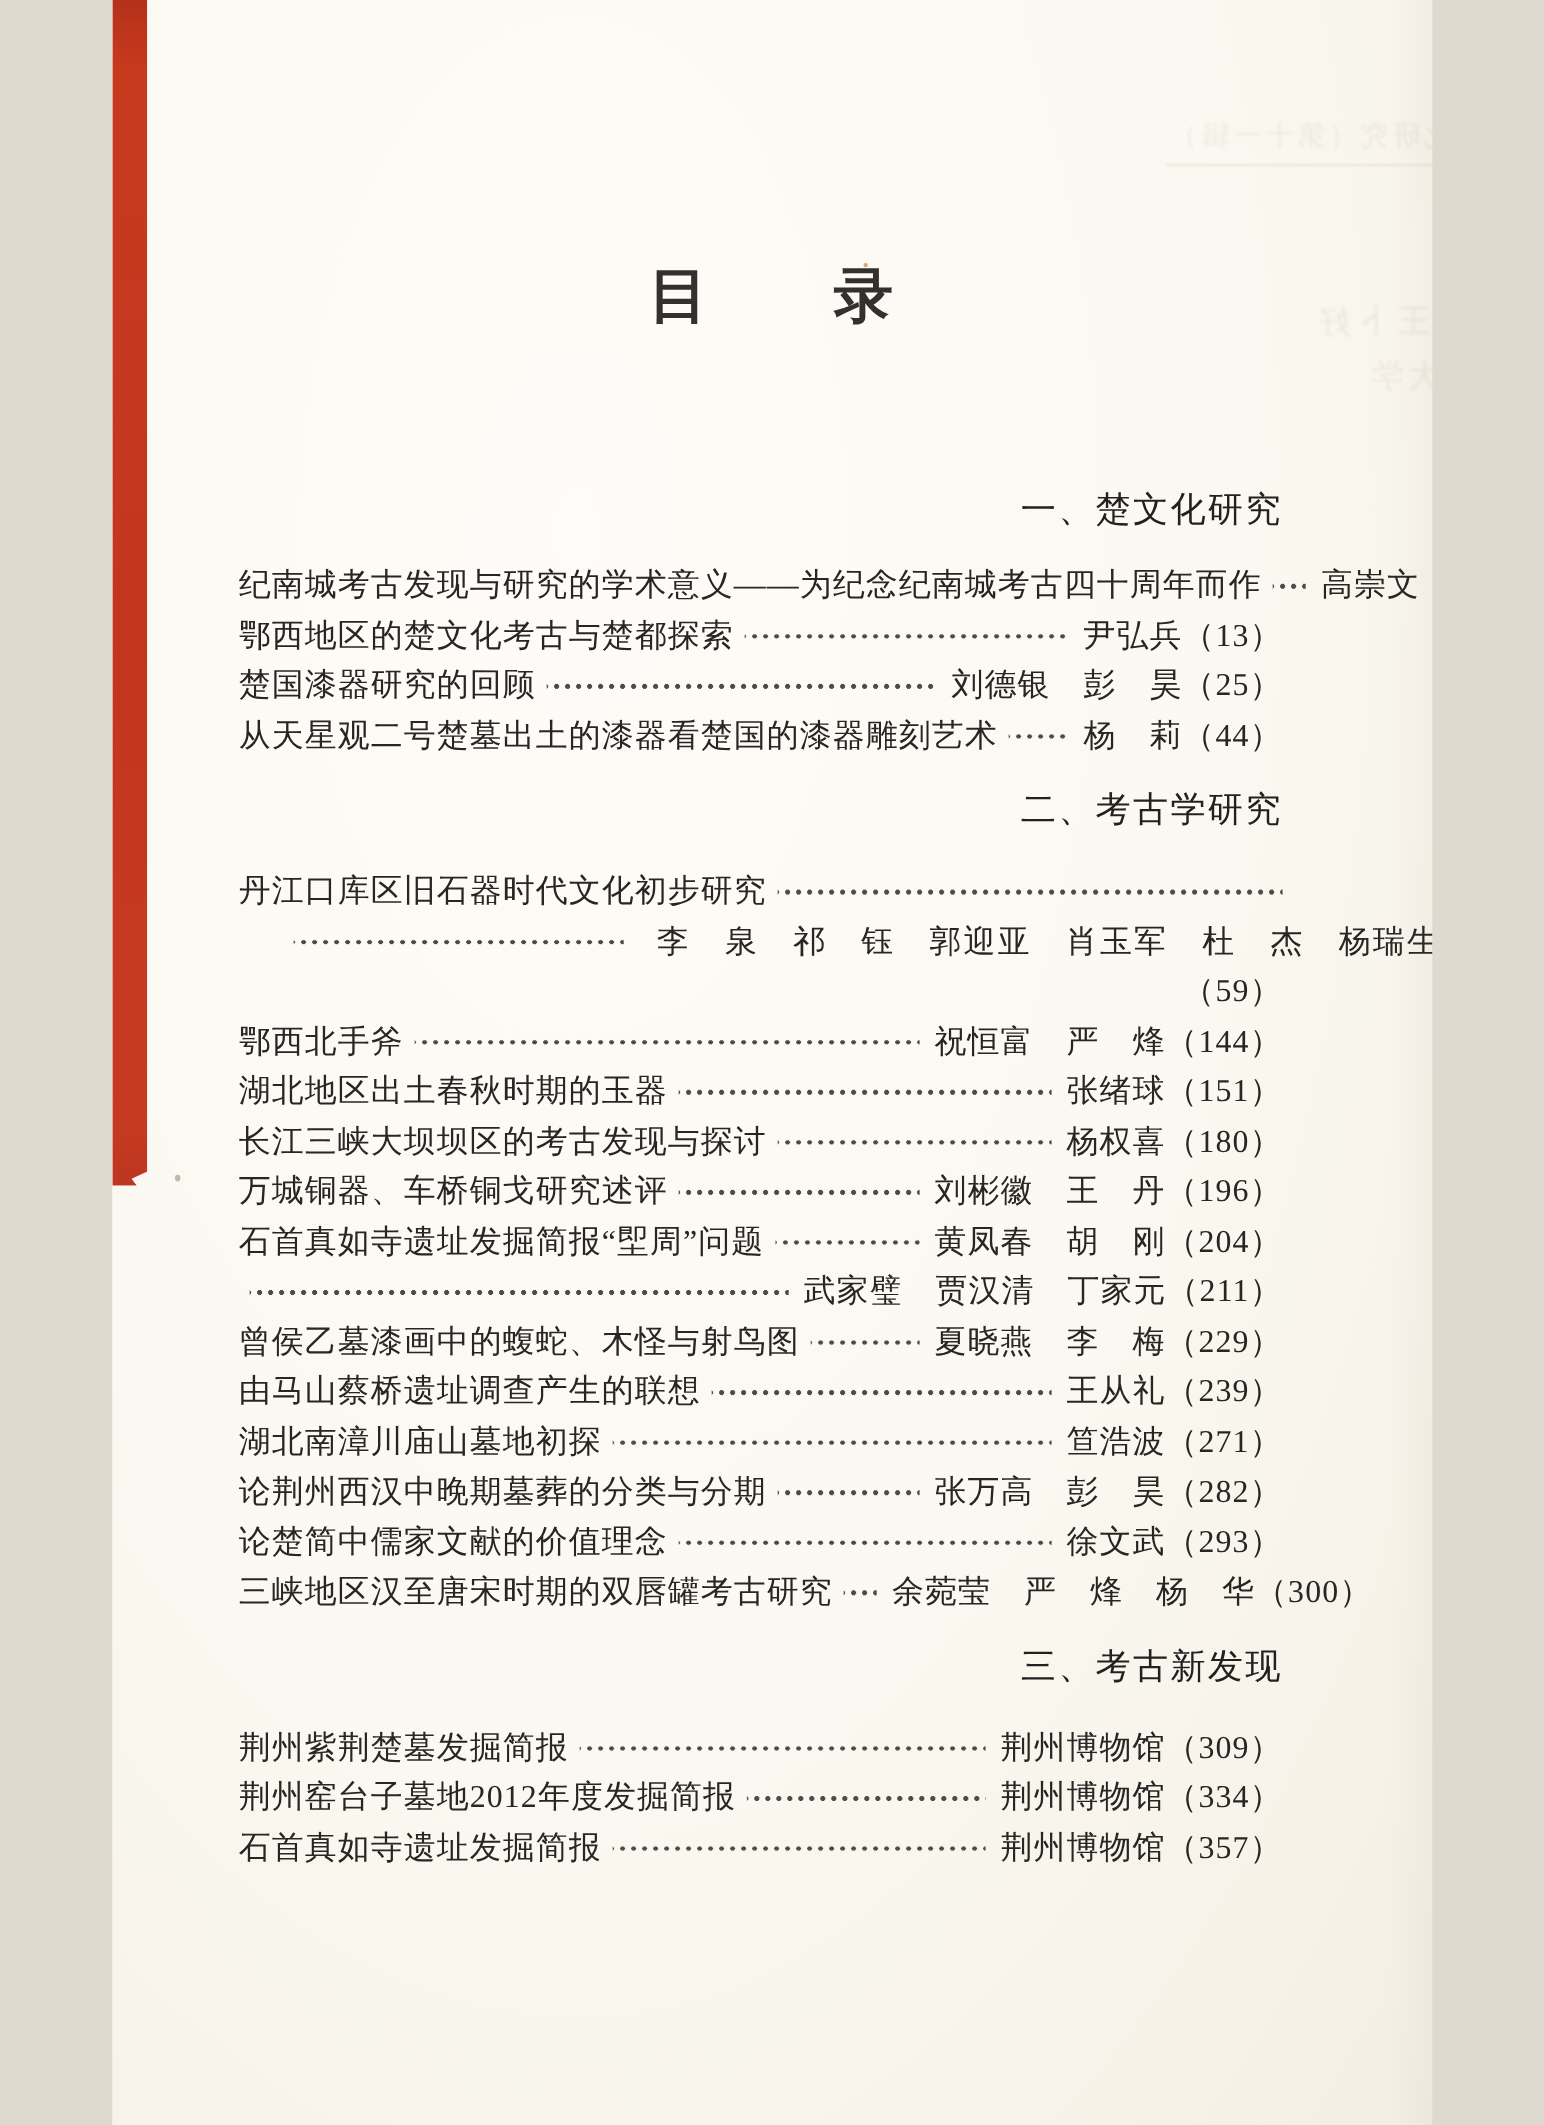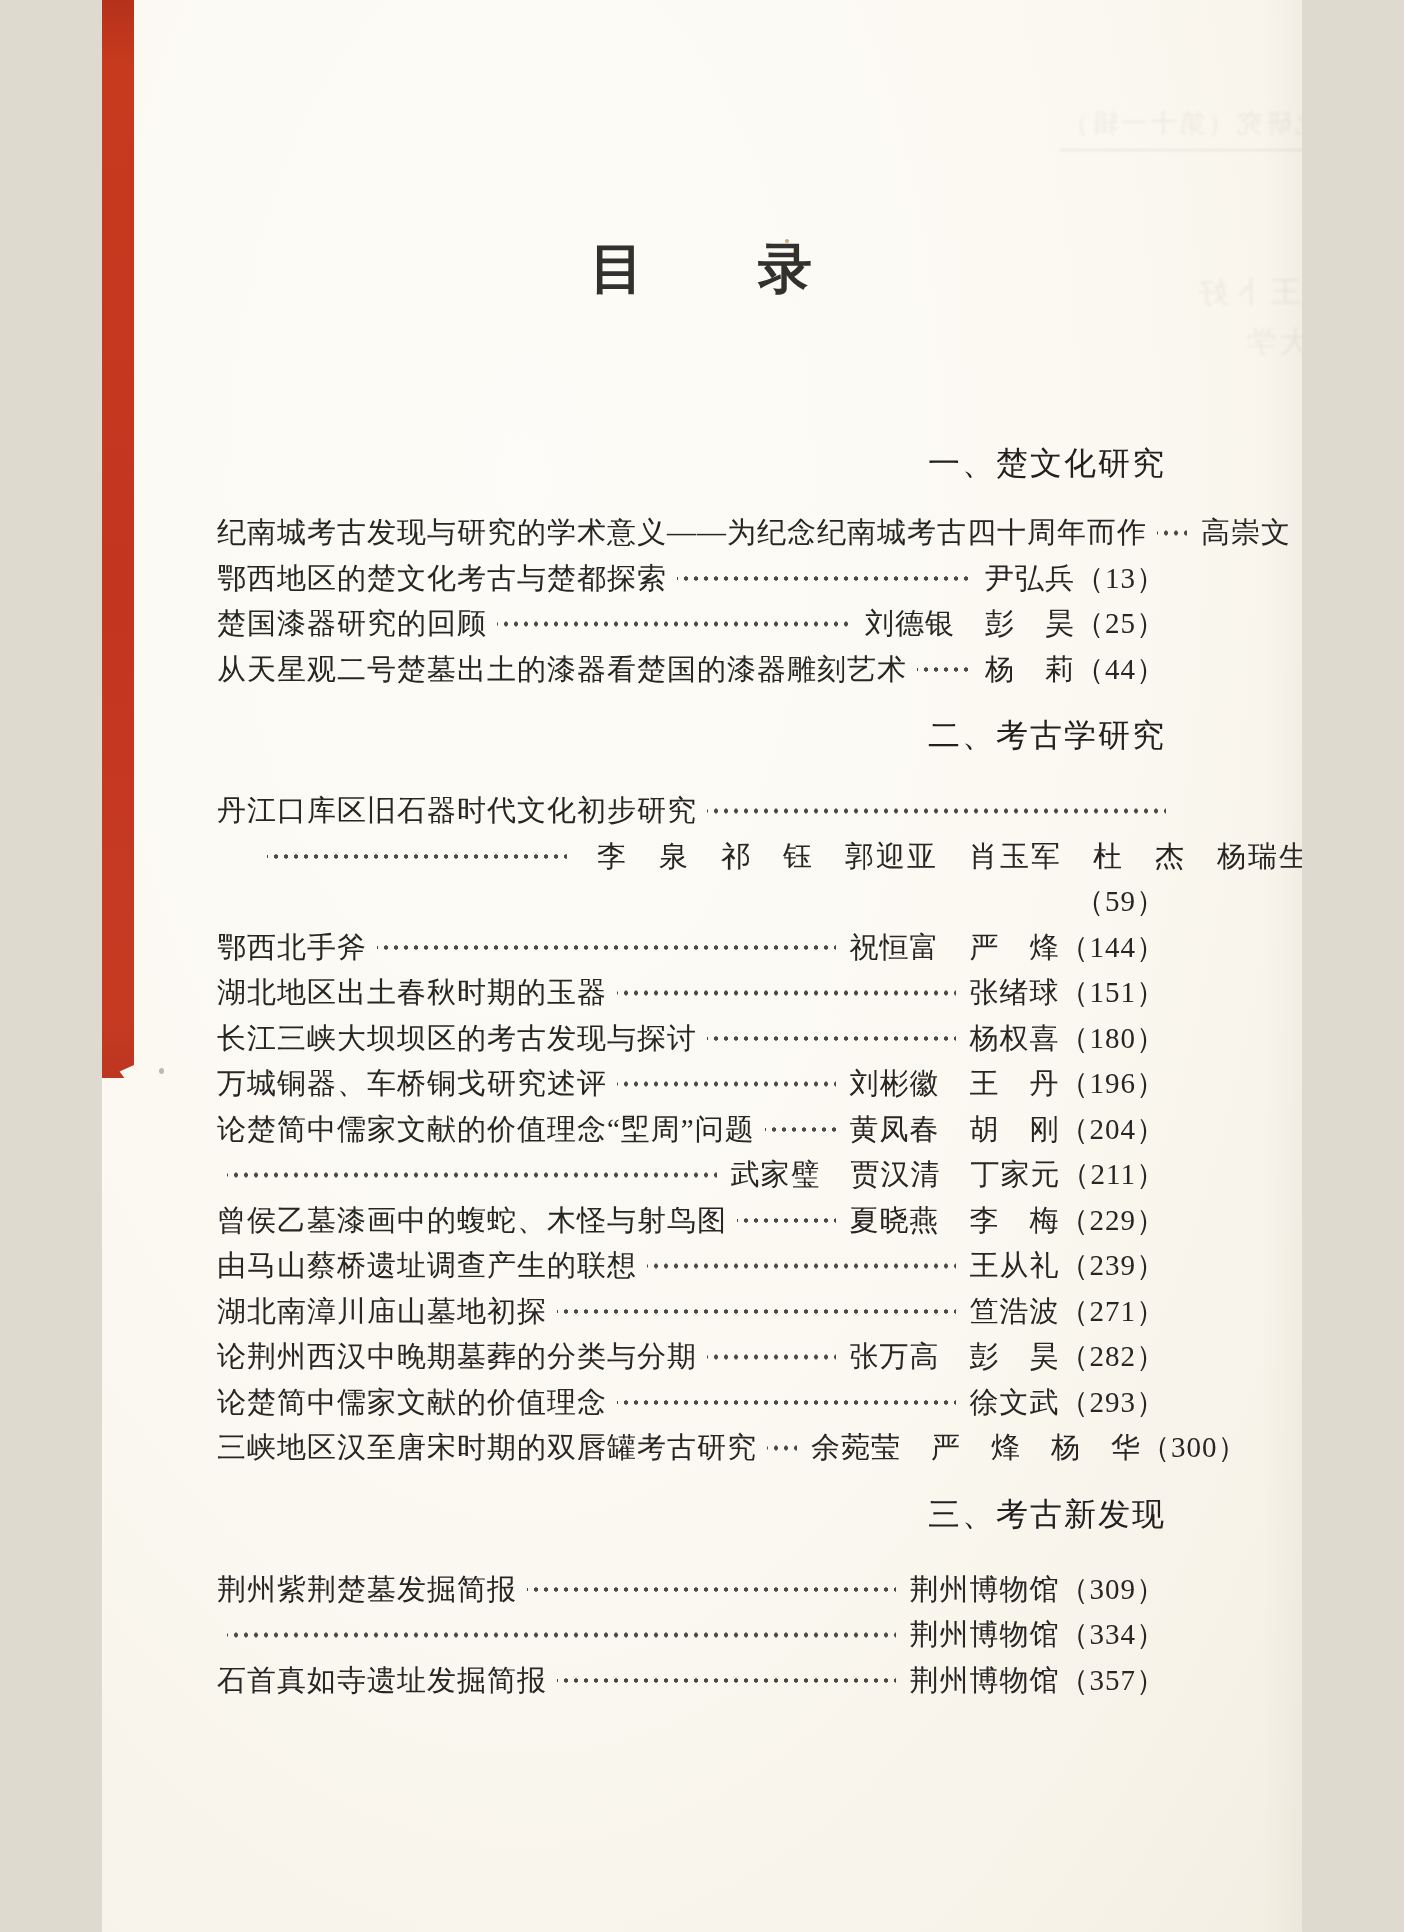--- a/index.html
+++ b/index.html
@@ -154,21 +154,21 @@
           <span class="a">杨权喜</span>
           <span class="p">（180）</span>
         </div>
         <div class="row">
           <span class="t">万城铜器、车桥铜戈研究述评</span>
           <span class="leader"></span>
           <span class="a">刘彬徽　王　丹</span>
           <span class="p">（196）</span>
         </div>
         <div class="row">
-          <span class="t">论楚简中儒家文献的价值理念“堲周”问题</span>
+          <span class="t">石首真如寺遗址发掘简报“堲周”问题</span>
           <span class="leader"></span>
           <span class="a">黄凤春　胡　刚</span>
           <span class="p">（204）</span>
         </div>
         <div class="row">
           <span class="leader"></span>
           <span class="a">武家璧　贾汉清　丁家元</span>
           <span class="p">（211）</span>
         </div>
         <div class="row">
@@ -210,20 +210,21 @@
       </div>
       <div class="section sec3">
         <div class="section-heading later">三、考古新发现</div>
         <div class="row">
           <span class="t">荆州紫荆楚墓发掘简报</span>
           <span class="leader"></span>
           <span class="a">荆州博物馆</span>
           <span class="p">（309）</span>
         </div>
         <div class="row">
+          <span class="t">荆州窑台子墓地2012年度发掘简报</span>
           <span class="leader"></span>
           <span class="a">荆州博物馆</span>
           <span class="p">（334）</span>
         </div>
         <div class="row">
           <span class="t">石首真如寺遗址发掘简报</span>
           <span class="leader"></span>
           <span class="a">荆州博物馆</span>
           <span class="p">（357）</span>
         </div>

